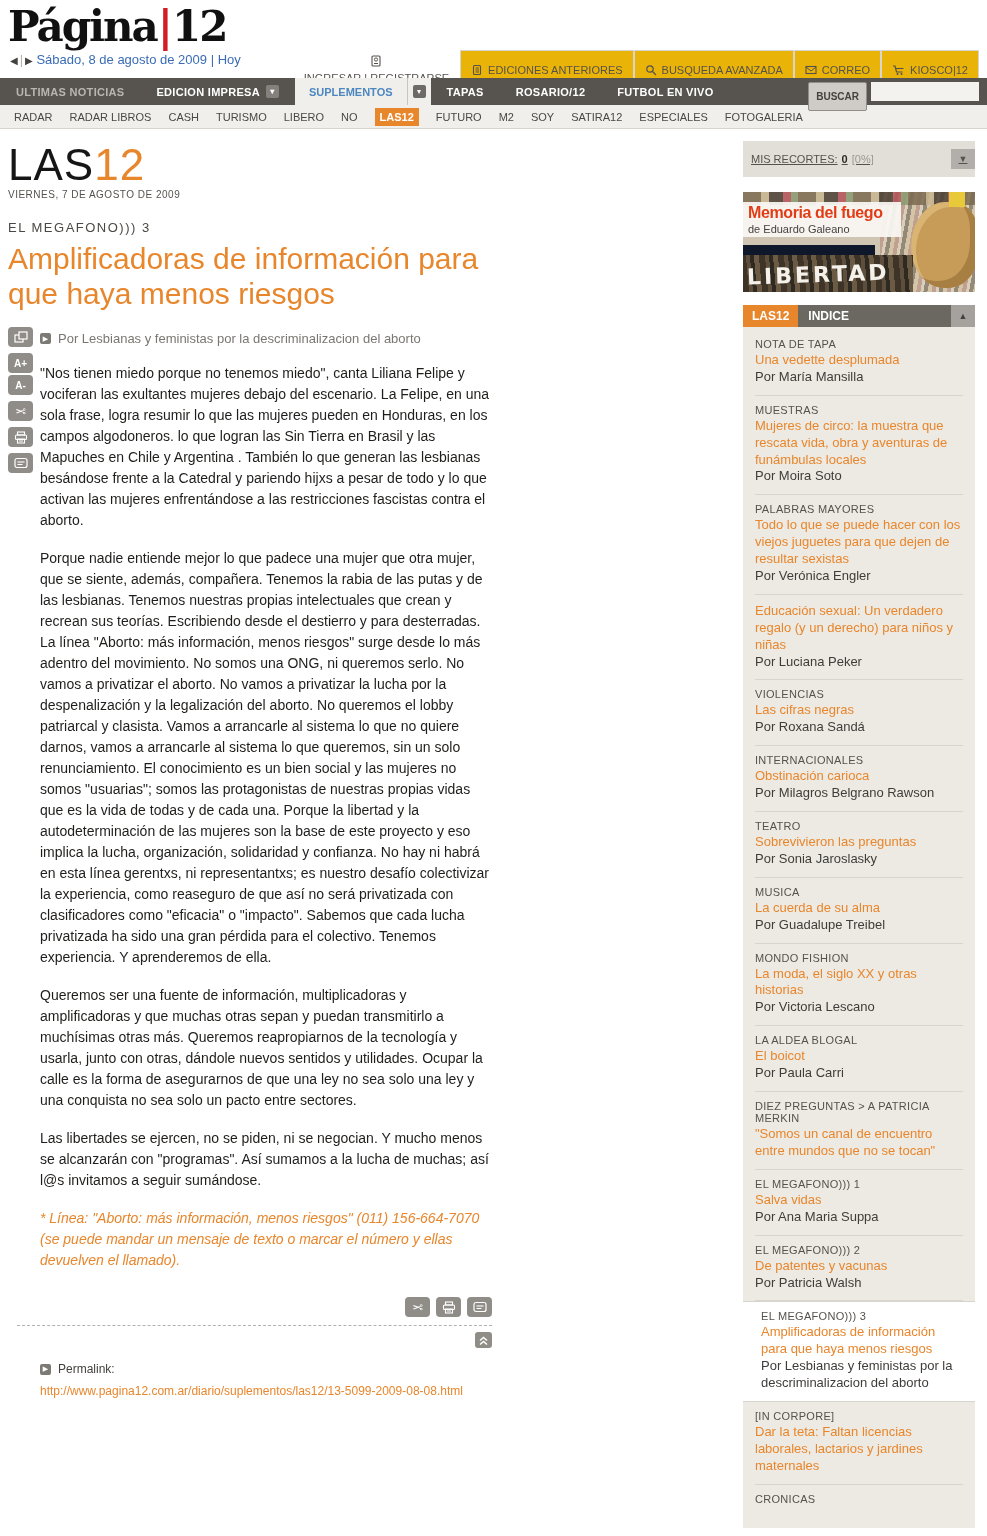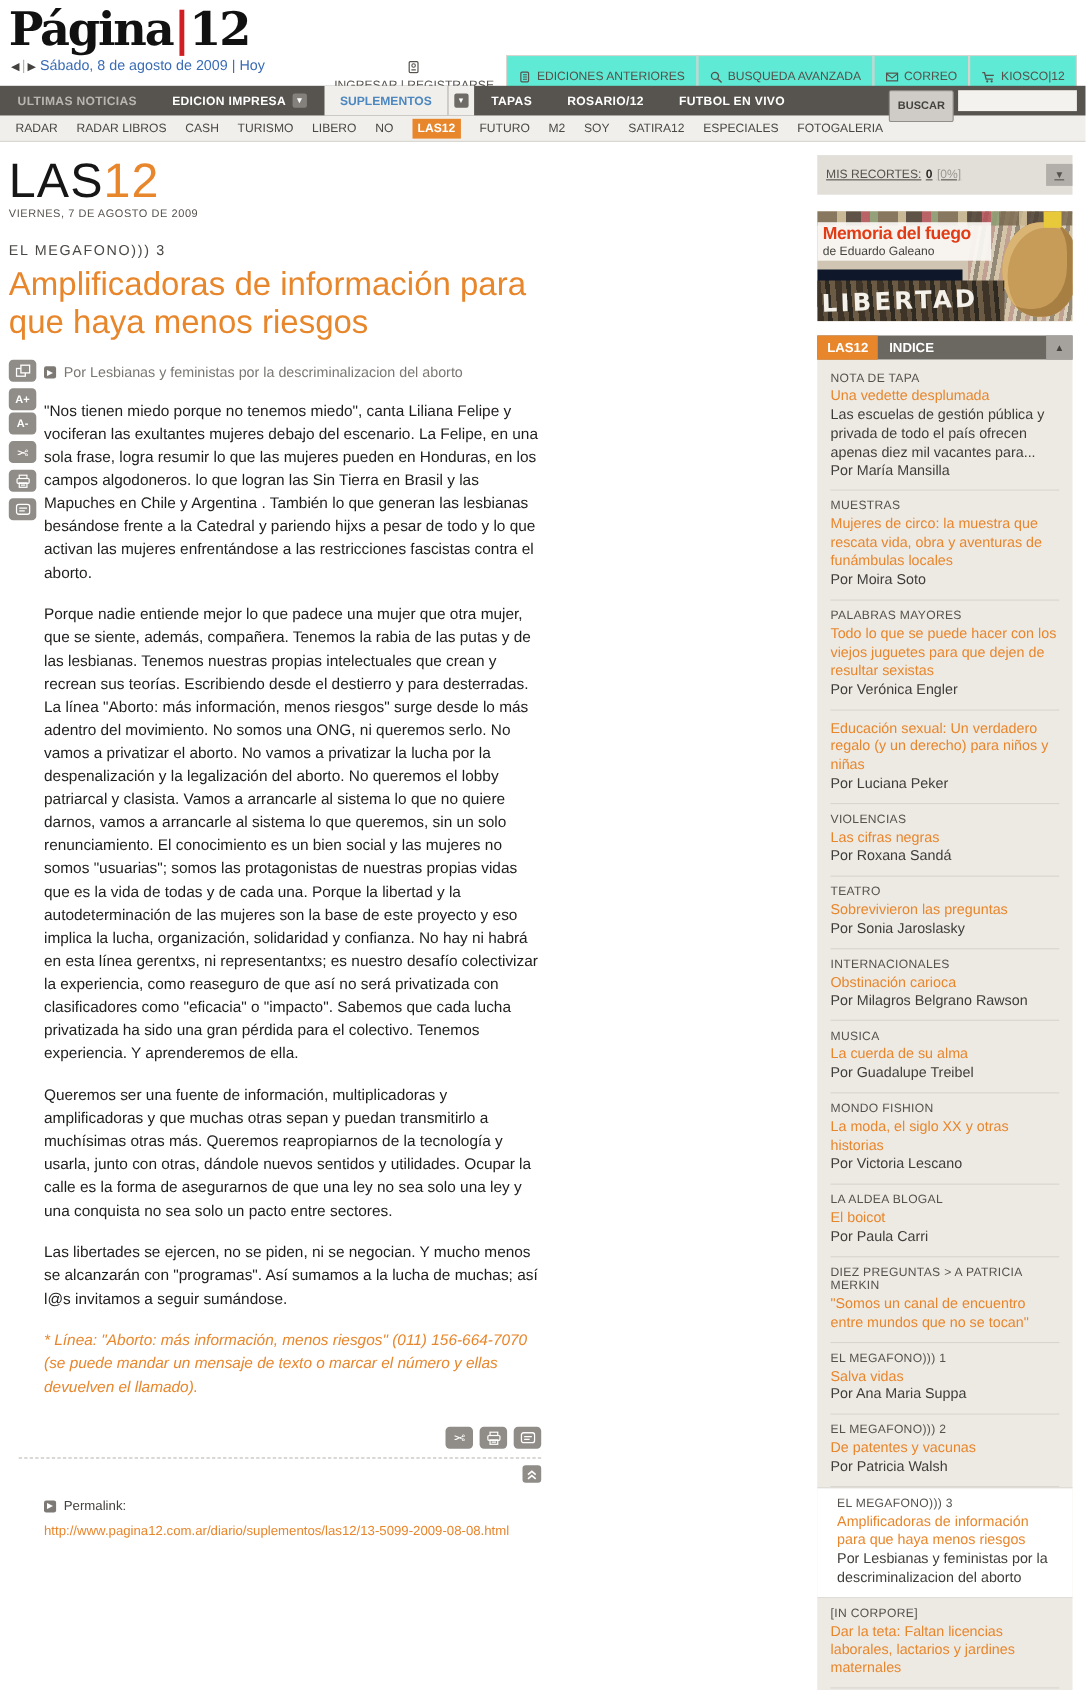--- a/index.html
+++ b/index.html
@@ -6,21 +6,21 @@
   html,body { width:987px; background:#fff; font-family:"Liberation Sans", sans-serif; color:#1f1e1c; }
 
   
   #header { position:relative; height:78px; }
   .logo { position:absolute; left:8px; top:2px; font-family:"DejaVu Serif", serif; font-weight:bold; font-size:42px; letter-spacing:-2px; color:#111; }
   .logo .bar { color:#d11e25; font-weight:bold; padding:0 1px; }
   .date-nav { position:absolute; left:10px; top:52px; font-size:13px; color:#3a6cb5; }
   .date-nav .arrow { color:#44423e; font-size:10px; cursor:pointer; }
   .date-nav .sep { color:#b5b2ad; margin:0 2px; }
   .header-buttons { position:absolute; right:8px; top:50px; display:flex; }
-  .hbtn { display:inline-flex; align-items:center; gap:5px; font-size:11px; color:#55524d; background:#5eead4; border:1px solid #d8d5d0; padding:4px 10px; cursor:pointer; white-space:nowrap; }
+  .hbtn { display:inline-flex; align-items:center; gap:5px; font-size:11px; color:#55524d; background:#eab308; border:1px solid #d8d5d0; padding:4px 10px; cursor:pointer; white-space:nowrap; }
   .hbtn.first { background:#fff; border-color:#fff;flex-direction:column; }
   .hbtn svg { display:block; }
 
   
   #mainnav { height:27px; background:#57544f; display:flex; align-items:stretch; position:relative; }
   .mn-item { display:flex; align-items:center; padding:0 16px; font-size:11px; font-weight:bold; color:#fff; letter-spacing:.3px; cursor:pointer; }
   .mn-item.dim { color:#b9b6b1; }
   .mn-drop { width:13px; height:13px; background:#84817c; border-radius:2px; color:#fff; font-size:8px; display:inline-flex; align-items:center; justify-content:center; margin-left:6px; }
   .mn-active { background:#f1efeb; color:#4c87c0; padding:0 14px; display:flex; align-items:center; font-size:11px; font-weight:bold; cursor:pointer; }
   .mn-activedrop { display:flex; align-items:center; justify-content:center; width:24px; background:#f1efeb; border-left:1px solid #c9c6c1; cursor:pointer; }
@@ -311,21 +311,20 @@
 
     <div class="idx-header">
       <span class="idx-brand">LAS12</span>
       <span class="idx-label">INDICE</span>
       <span class="idx-up">▲</span>
     </div>
     <div class="idx-list">
         <div class="idx-item">
           <div class="idx-cat">NOTA DE TAPA</div>
           <div class="idx-title">Una vedette desplumada</div>
-          <div class="idx-teaser">Las escuelas de gestión pública y privada de todo el país ofrecen apenas diez mil vacantes para...</div>
           <div class="idx-author">Por María Mansilla</div>
         </div>
         <div class="idx-item">
           <div class="idx-cat">MUESTRAS</div>
           <div class="idx-title">Mujeres de circo: la muestra que rescata vida, obra y aventuras de funámbulas locales</div>
           <div class="idx-author">Por Moira Soto</div>
         </div>
         <div class="idx-item">
           <div class="idx-cat">PALABRAS MAYORES</div>
           <div class="idx-title">Todo lo que se puede hacer con los viejos juguetes para que dejen de resultar sexistas</div>
@@ -334,28 +333,28 @@
         <div class="idx-item">
           <div class="idx-title">Educación sexual: Un verdadero regalo (y un derecho) para niños y niñas</div>
           <div class="idx-author">Por Luciana Peker</div>
         </div>
         <div class="idx-item">
           <div class="idx-cat">VIOLENCIAS</div>
           <div class="idx-title">Las cifras negras</div>
           <div class="idx-author">Por Roxana Sandá</div>
         </div>
         <div class="idx-item">
+          <div class="idx-cat">INTERNACIONALES</div>
+          <div class="idx-title">Obstinación carioca</div>
+          <div class="idx-author">Por Milagros Belgrano Rawson</div>
+        </div>
+        <div class="idx-item">
           <div class="idx-cat">TEATRO</div>
           <div class="idx-title">Sobrevivieron las preguntas</div>
           <div class="idx-author">Por Sonia Jaroslasky</div>
-        </div>
-        <div class="idx-item">
-          <div class="idx-cat">INTERNACIONALES</div>
-          <div class="idx-title">Obstinación carioca</div>
-          <div class="idx-author">Por Milagros Belgrano Rawson</div>
         </div>
         <div class="idx-item">
           <div class="idx-cat">MUSICA</div>
           <div class="idx-title">La cuerda de su alma</div>
           <div class="idx-author">Por Guadalupe Treibel</div>
         </div>
         <div class="idx-item">
           <div class="idx-cat">MONDO FISHION</div>
           <div class="idx-title">La moda, el siglo XX y otras historias</div>
           <div class="idx-author">Por Victoria Lescano</div>

